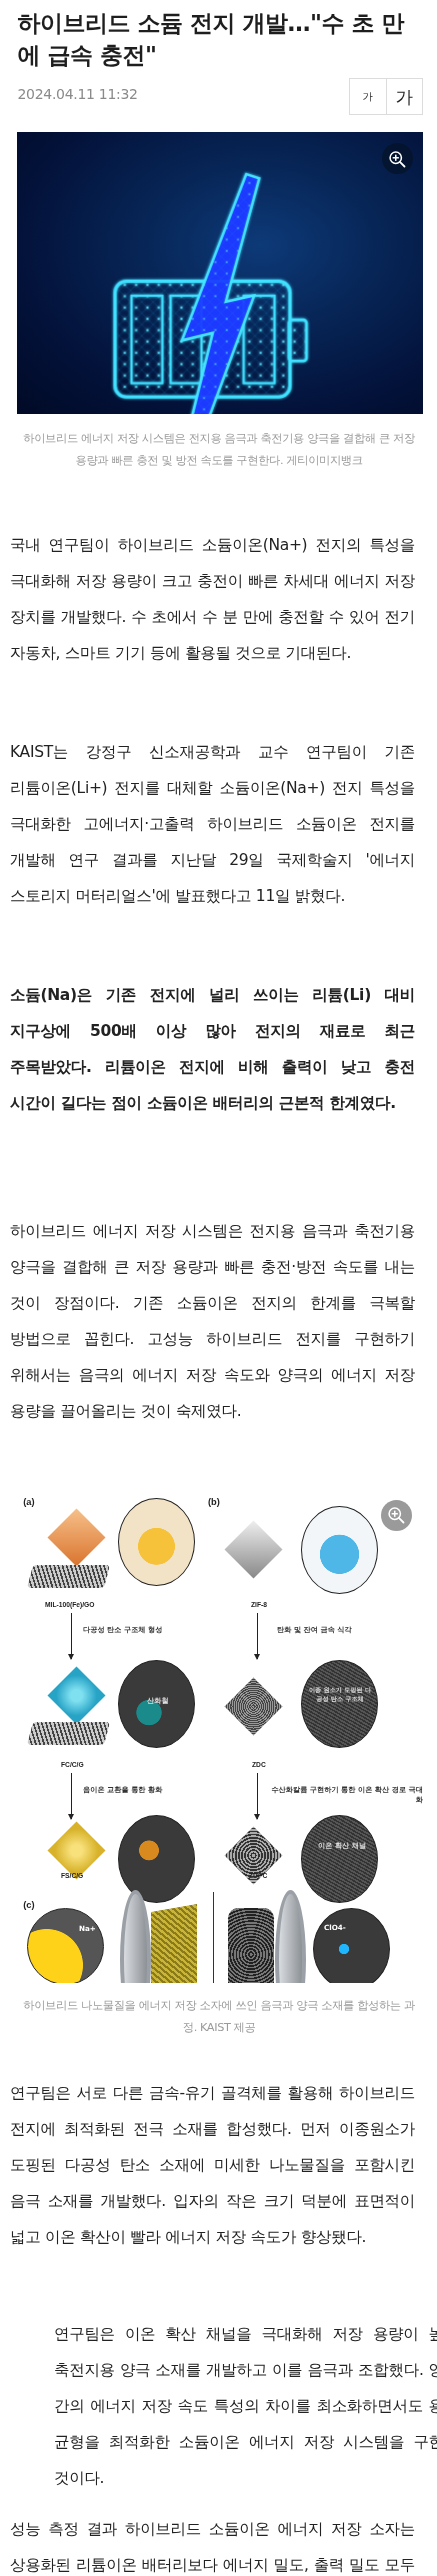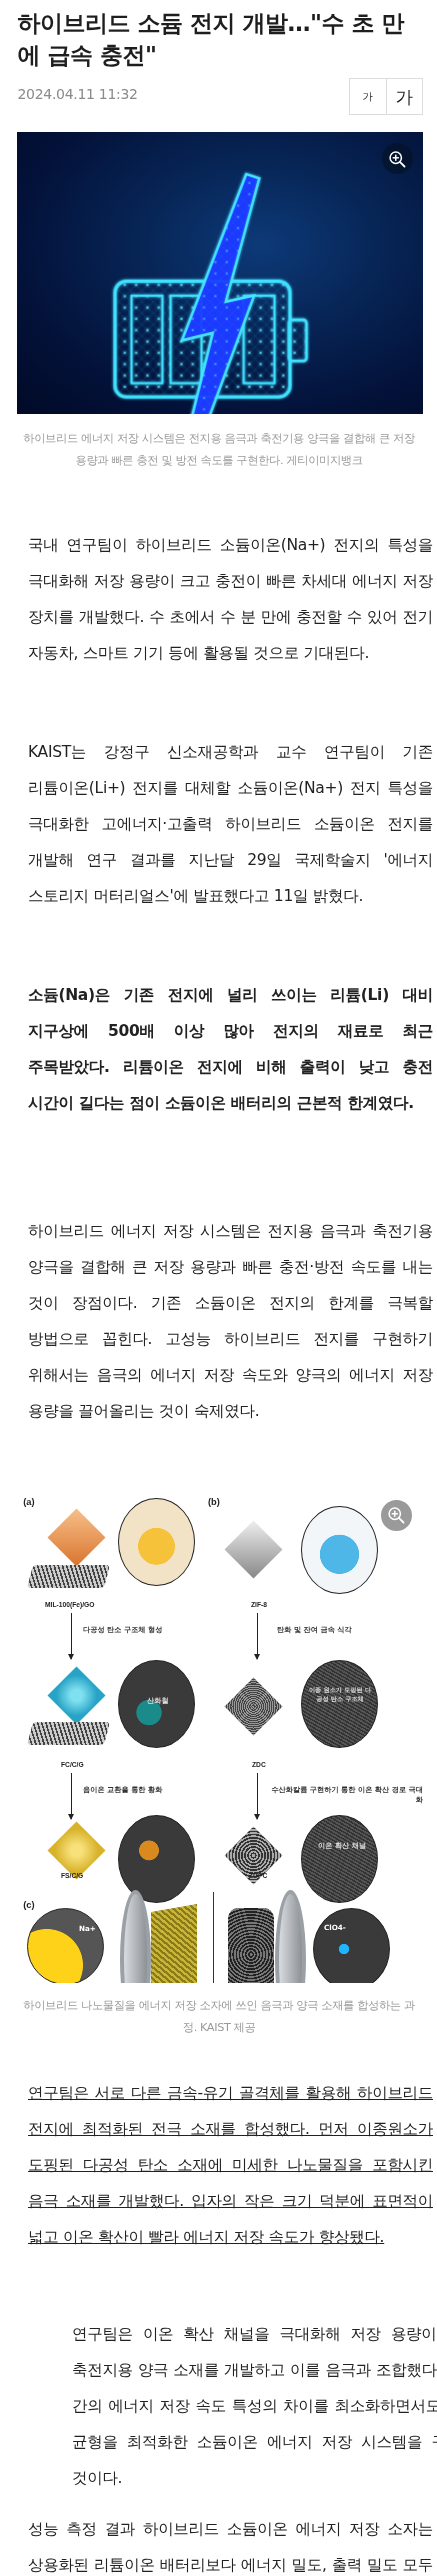--- a/index.html
+++ b/index.html
@@ -76,32 +76,32 @@
     text-align: center;
     font-size: 11.3px; line-height: 22px;
     color: #9a9a9a;
     letter-spacing: -0.4px;
   }
   .cap1 { top: 428px; }
   .cap2 { top: 1995px; }
 
   .para {
     position: absolute;
-    left: 28px; width: 405px;
+    left: 10px; width: 405px;
     font-size: 15.5px; line-height: 36px;
     color: #222;
     text-align: justify;
     letter-spacing: -0.3px;
     word-break: keep-all;
   }
   .p1 { top: 527px; }
   .p2 { top: 734px; }
   .p3 { top: 977px; font-weight: bold; }
   .p4 { top: 1213px; }
-  .p5 { top: 2075px; text-decoration: underline; }
+  .p5 { top: 2075px; }
   .p6 { top: 2316px; margin-left: 44px; }
   .p7 { top: 2511px; }
 
   .fig2 { top: 1480px; height: 503px; background: #ffffff; }
   .img-diagram { position: relative; width: 100%; height: 100%; overflow: hidden; }
   .panel-label {
     position: absolute; font-size: 9.3px; font-weight: 700; color: #222;
     font-family: "Liberation Sans", sans-serif;
   }
   .mat-label {

